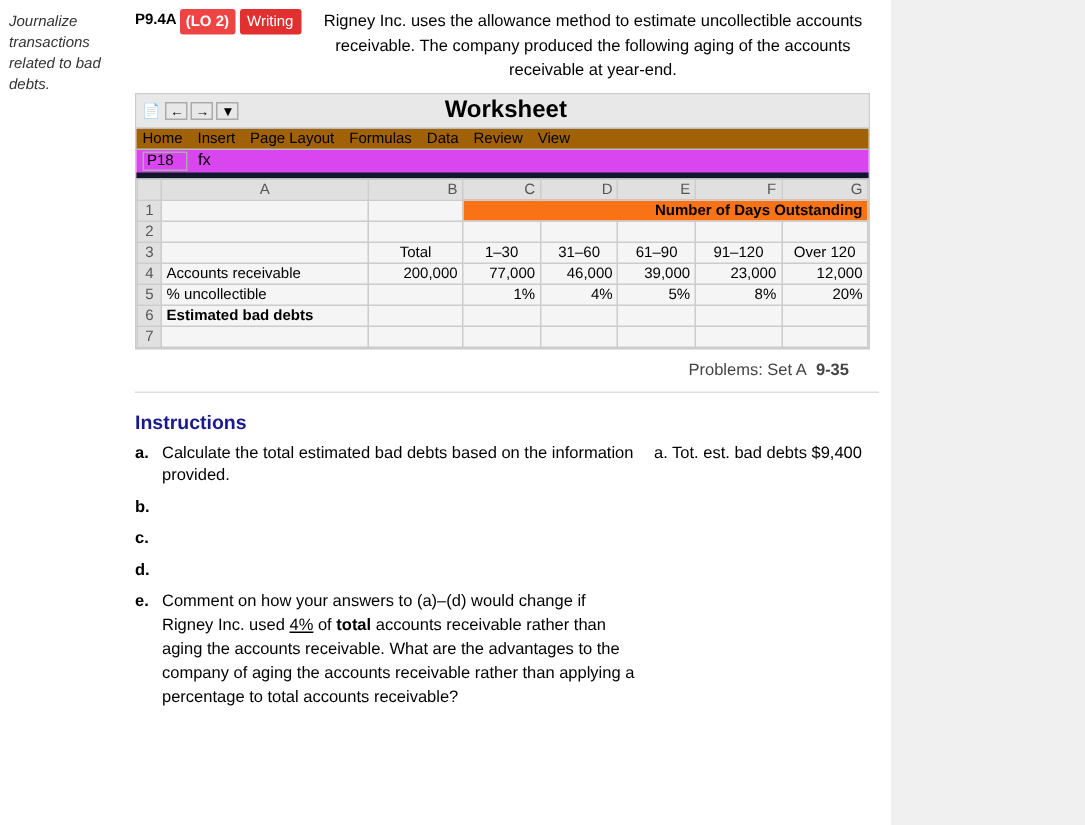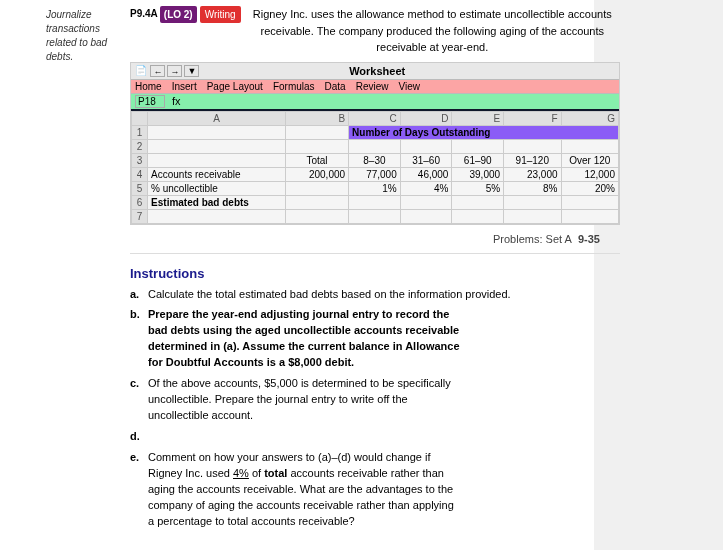--- a/index.html
+++ b/index.html
@@ -11,21 +11,20 @@
       min-height: 550px;
       color: #000;
     }
 
     .page {
       display: flex;
       flex-direction: row;
       width: 594px;
       min-height: 550px;
       background: #fff;
-      padding-left: 40px;
     }
 
     .left-margin {
       width: 90px;
       padding: 8px 6px;
       font-size: 10px;
       font-style: italic;
       color: #333;
       line-height: 1.4;
       flex-shrink: 0;
@@ -46,21 +45,21 @@
     }
 
     .problem-id {
       font-weight: bold;
       color: #000;
       font-size: 10px;
       margin-right: 2px;
     }
 
     .badge-lo {
-      background: #701a75;
+      background: #ef4444;
       color: #fff;
       font-size: 10px;
       font-weight: bold;
       padding: 1px 4px;
       border-radius: 2px;
       margin-right: 3px;
       white-space: nowrap;
     }
 
     .badge-writing {
@@ -98,43 +97,43 @@
     }
 
     .excel-title-icons {
       display: flex;
       align-items: center;
       gap: 3px;
       font-size: 10px;
     }
 
     .excel-title-center {
-      font-size: 11px;
+      font-size: 16px;
       font-weight: bold;
       text-align: center;
       flex: 1;
     }
 
     .excel-menu {
-      background: #fca5a5;
+      background: #a16207;
       border-bottom: 1px solid #bbb;
       padding: 1px 4px;
       display: flex;
       gap: 10px;
       font-size: 10px;
     }
 
     .excel-menu-item {
       cursor: pointer;
       color: #000;
     }
 
     .excel-formula-bar {
-      background: #86efac;
-      border-bottom: 2px solid #0f172a;
+      background: #d946ef;
+      border-bottom: 4px solid #0f172a;
       padding: 1px 4px;
       display: flex;
       align-items: center;
       gap: 4px;
       font-size: 10px;
     }
 
     .cell-ref {
       width: 30px;
       border: 1px solid #aaa;
@@ -184,23 +183,23 @@
 
     .cell-a { width: 120px; }
     .cell-b { width: 55px; text-align: right; }
     .cell-c { width: 45px; text-align: right; }
     .cell-d { width: 45px; text-align: right; }
     .cell-e { width: 45px; text-align: right; }
     .cell-f { width: 50px; text-align: right; }
     .cell-g { width: 50px; text-align: right; }
 
     .header-span {
-      text-align: left;
-      font-weight: bold;
-      background: #8b5cf6;
+      text-align: right;
+      font-weight: bold;
+      background: #f97316;
     }
 
     .sub-header {
       text-align: center;
       font-size: 10px;
     }
 
     .problems-label {
       text-align: right;
       font-size: 11px;
@@ -349,21 +348,21 @@
             <td class="cell-d"></td>
             <td class="cell-e"></td>
             <td class="cell-f"></td>
             <td class="cell-g"></td>
           </tr>
 
           <tr>
             <td class="row-header">3</td>
             <td class="cell-a"></td>
             <td class="cell-b sub-header">Total</td>
-            <td class="cell-c sub-header">8–30</td>
+            <td class="cell-c sub-header">1–30</td>
             <td class="cell-d sub-header">31–60</td>
             <td class="cell-e sub-header">61–90</td>
             <td class="cell-f sub-header">91–120</td>
             <td class="cell-g sub-header">Over 120</td>
           </tr>
 
           <tr>
             <td class="row-header">4</td>
             <td class="cell-a">Accounts receivable</td>
             <td class="cell-b">200,000</td>
@@ -416,31 +415,30 @@
 
     <hr class="divider">
 
     <div class="instructions-section">
       <div class="instructions-title">Instructions</div>
       <ul class="instruction-list">
 
         <li class="instruction-item">
           <span class="inst-label">a.</span>
           <span class="inst-text">Calculate the total estimated bad debts based on the information provided.</span>
+          <span class="inst-hint">a. Tot. est. bad debts $9,400</span>
         </li>
 
         <li class="instruction-item">
           <span class="inst-label"><strong>b.</strong></span>
-          <span class="inst-text"><strong>Prepare the year-end adjusting journal entry to record the bad debts using the aged uncollectible accounts receivable determined in (a). Assume the current balance in Allowance for Doubtful Accounts is a $8,000 debit.</strong></span>
           <span class="inst-hint"></span>
         </li>
 
         <li class="instruction-item">
           <span class="inst-label">c.</span>
-          <span class="inst-text">Of the above accounts, $5,000 is determined to be specifically uncollectible. Prepare the journal entry to write off the uncollectible account.</span>
           <span class="inst-hint"></span>
         </li>
 
         <li class="instruction-item">
           <span class="inst-label"><strong>d.</strong></span>
           <span class="inst-hint"></span>
         </li>
 
         <li class="instruction-item">
           <span class="inst-label">e.</span>

